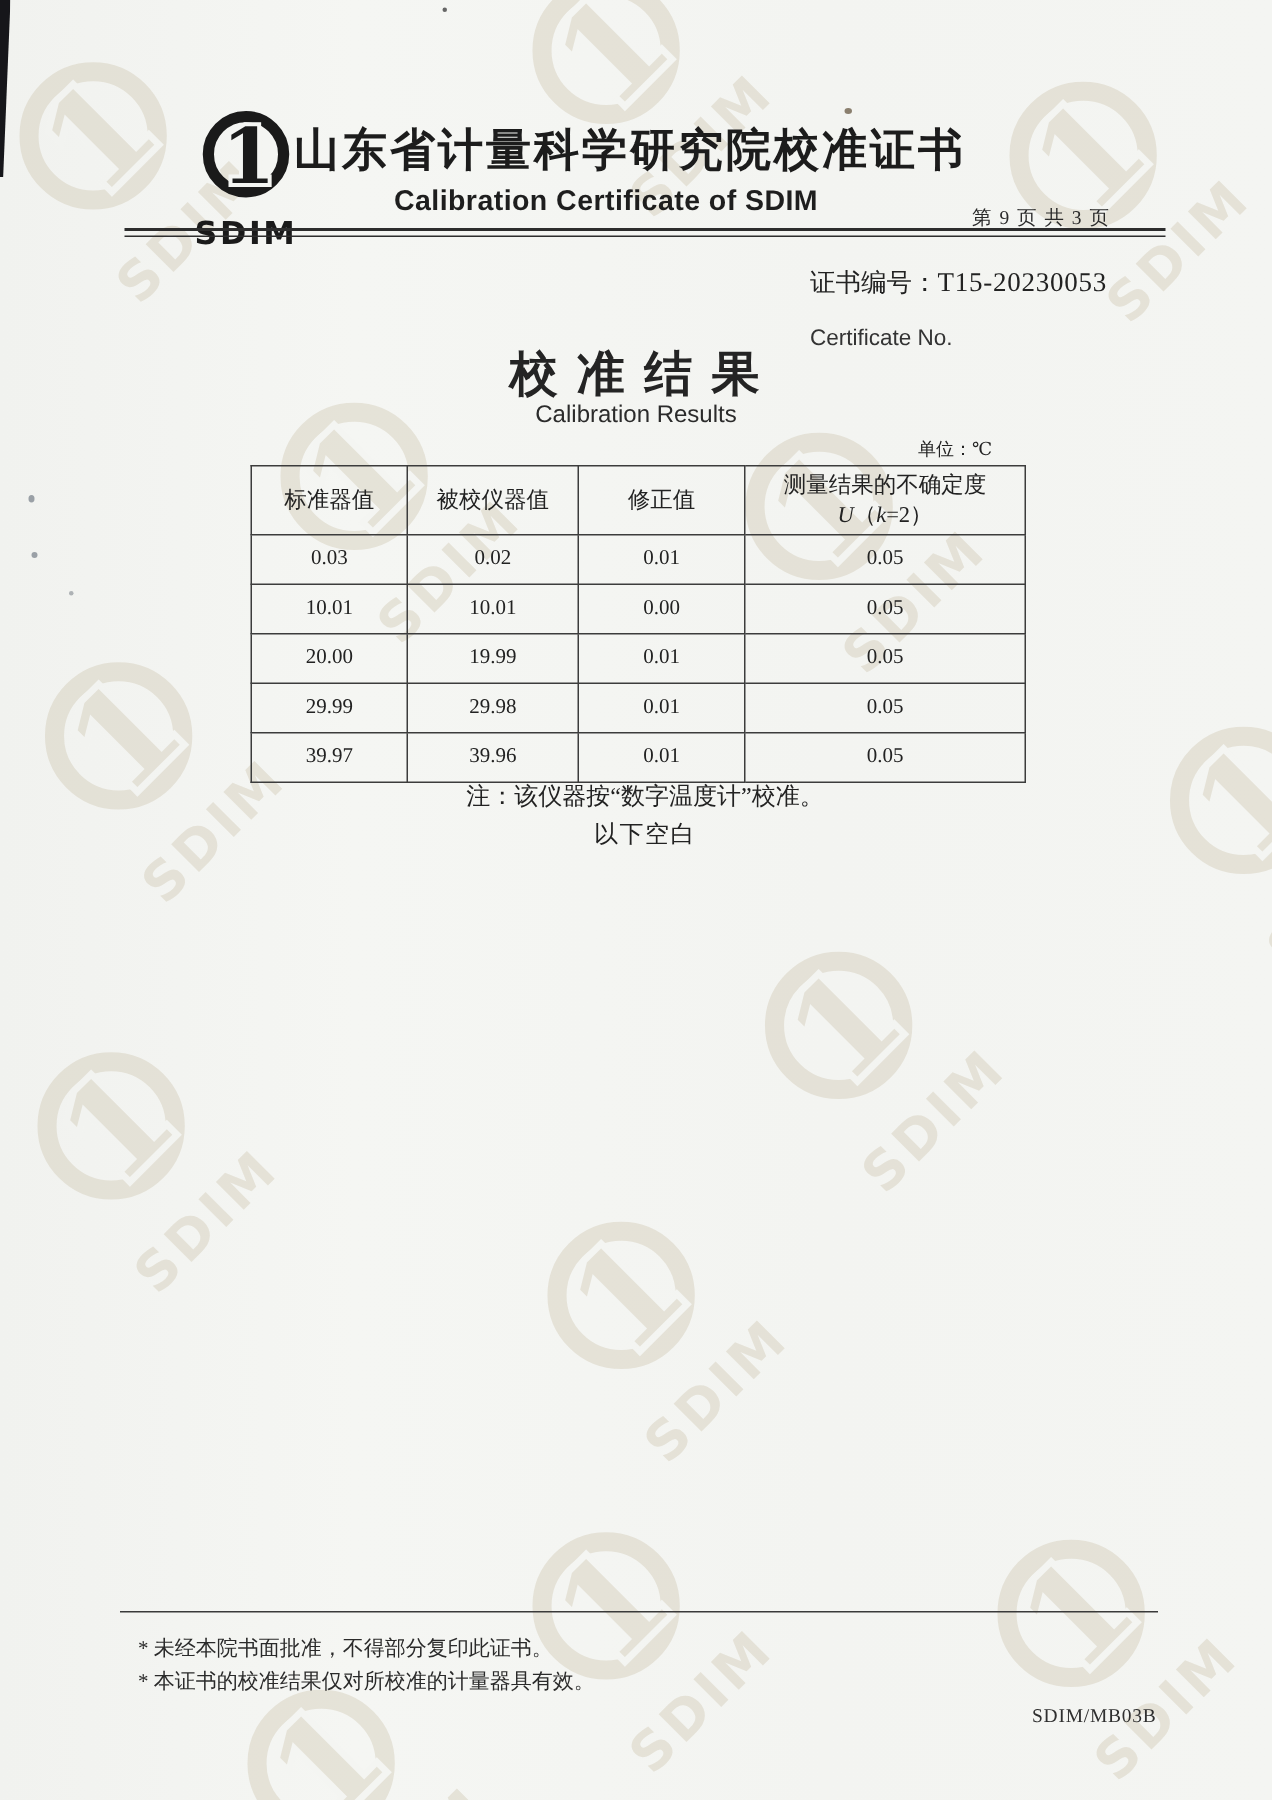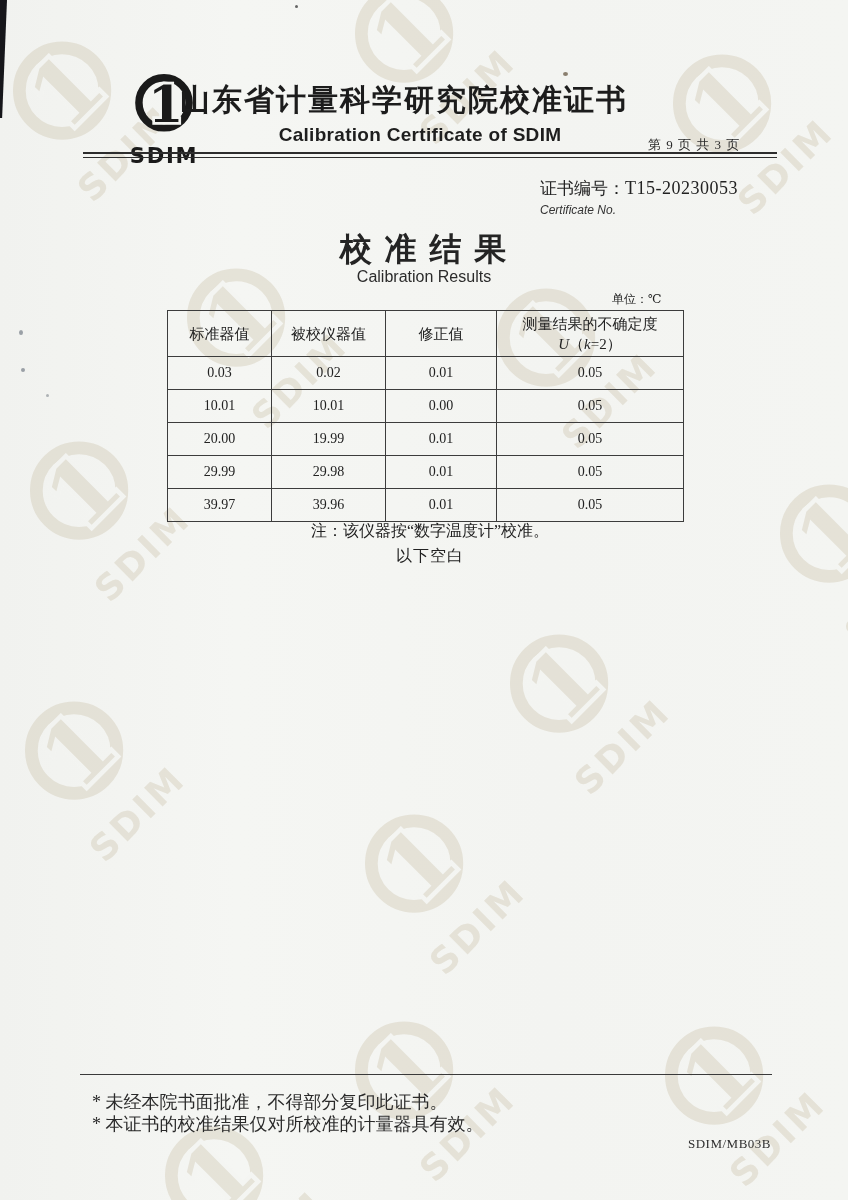--- a/index.html
+++ b/index.html
@@ -32,36 +32,36 @@
   }
   .mark-text{
     font-family:"DejaVu Sans","Liberation Sans",sans-serif;
     font-weight:bold;font-size:24px;letter-spacing:2px;
     fill:currentColor;
   }
   
   .logo-svg{position:absolute;left:120px;top:64px;width:88px;height:104px;color:#1a1a1a;}
   .title-zh{
     position:absolute;left:180px;top:80px;width:480px;
-    text-align:left;font-size:30px;font-weight:bold;letter-spacing:2px;color:#1c1c1c;
+    text-align:center;font-size:30px;font-weight:bold;letter-spacing:2px;color:#1c1c1c;
     white-space:nowrap;
   }
   .title-en{
-    position:absolute;left:180px;top:124px;width:480px;
+    position:absolute;left:164px;top:124px;width:480px;
     text-align:center;font-family:"Liberation Sans","DejaVu Sans",sans-serif;
     font-size:19px;font-weight:bold;color:#1e1e1e;letter-spacing:.3px;
   }
   .page-info{position:absolute;left:648px;top:136px;font-size:13px;color:#2a2a2a;letter-spacing:1px;white-space:nowrap;}
   .dbl-line{position:absolute;left:83px;top:152px;width:694px;border-top:2.5px solid #2d2d2d;}
   .dbl-line:after{content:"";display:block;margin-top:2.5px;border-top:1.8px solid #2d2d2d;}
   
   .cert-block{position:absolute;left:540px;top:177px;white-space:nowrap;}
   .cert-label{font-size:17px;}
   .cert-number{font-size:18px;letter-spacing:.5px;}
-  .cert-label-en{font-family:"Liberation Sans","DejaVu Sans",sans-serif;font-size:12px;color:#333;margin-top:3px;font-style:italic;}
+  .cert-label-en{font-family:"Liberation Sans","DejaVu Sans",sans-serif;font-size:15px;color:#333;margin-top:17px;}
   
   .sec-title-zh{
     position:absolute;left:0;top:228px;width:848px;text-align:center;
     font-family:"Liberation Sans","DejaVu Sans",sans-serif;
     font-size:32px;font-weight:bold;color:#242424;letter-spacing:2px;white-space:pre;
   }
   .sec-title-en{
     position:absolute;left:0;top:268px;width:848px;text-align:center;
     font-family:"Liberation Sans","DejaVu Sans",sans-serif;
     font-size:16px;color:#2b2b2b;
@@ -78,21 +78,21 @@
     padding:0;overflow:hidden;
   }
   .results-table th{font-weight:normal;font-size:15px;height:45px;line-height:20px;}
   .results-table td{font-size:14px;height:32px;}
   .it{font-style:italic;}
   
   .note-line{position:absolute;left:0;top:521px;width:860px;text-align:center;font-size:16px;}
   .blank-line{position:absolute;left:0;top:546px;width:860px;text-align:center;font-size:16px;letter-spacing:1px;}
   
   .foot-line{position:absolute;left:80px;top:1074px;width:692px;border-top:1.5px solid #3a3a3a;}
-  .footnote{position:absolute;left:92px;font-size:18px;color:#2a2a2a;white-space:nowrap;}
+  .footnote{position:absolute;left:92px;font-size:14px;color:#2a2a2a;white-space:nowrap;}
   .fn1{top:1090px;}
   .fn2{top:1112px;}
   .form-code{position:absolute;left:688px;top:1136px;font-size:13px;color:#2f2f2f;letter-spacing:.5px;}
   
   .corner-strip{
     position:absolute;left:0;top:0;width:7px;height:118px;background:#16161a;
     clip-path:polygon(0 0,100% 0,30% 100%,0 100%);
   }
   .speck{position:absolute;border-radius:50%;}
   .speck-a{left:563px;top:72px;width:5px;height:4px;background:#8a7f6e;}

